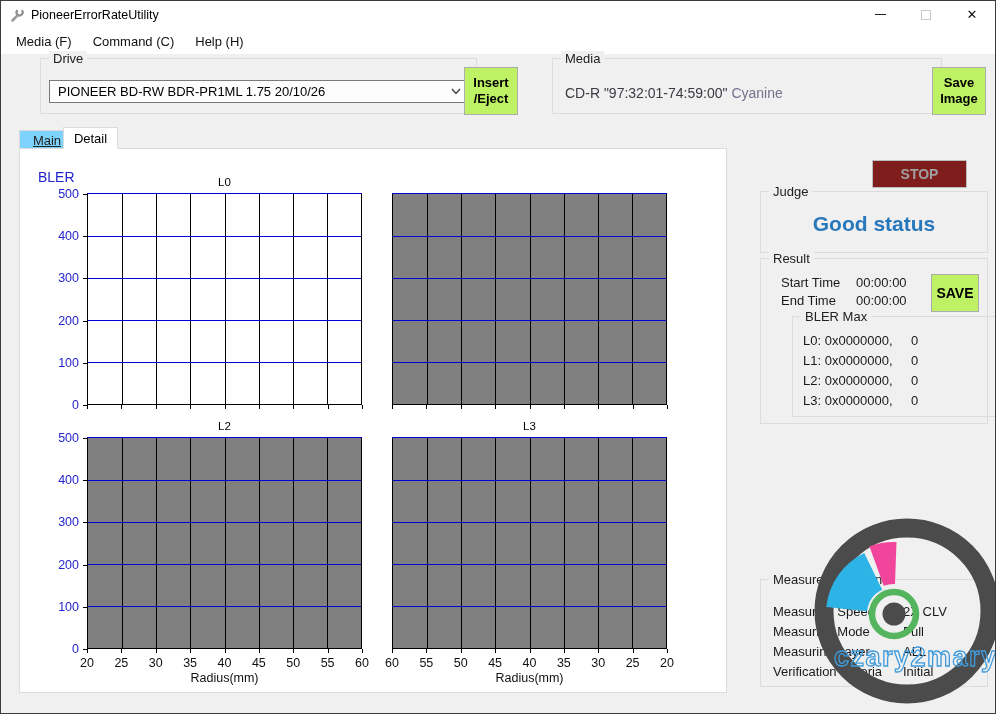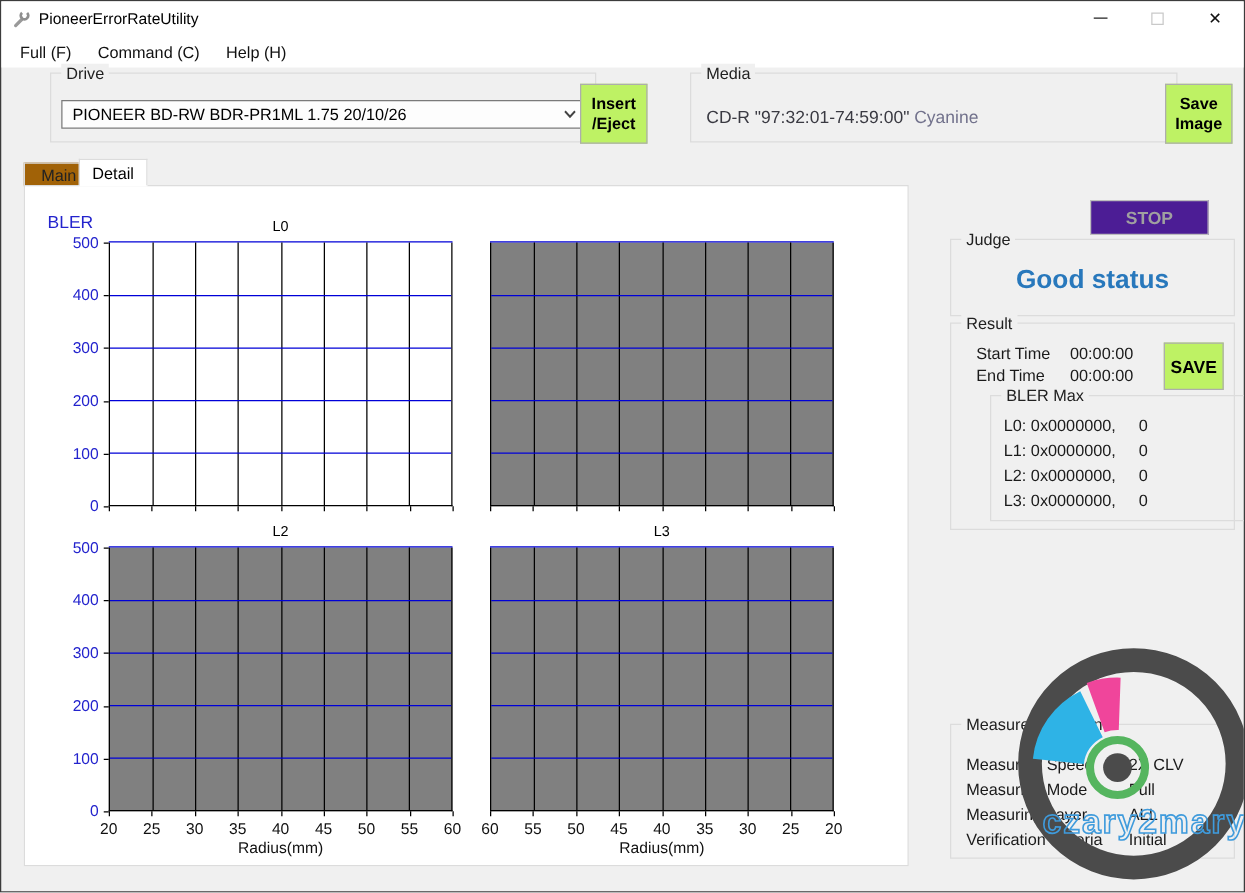--- a/index.html
+++ b/index.html
@@ -24,24 +24,24 @@
   
   .groupbox{position:absolute;border:1px solid #dcdcdc;margin-left:21px;}
   .gb-label{position:absolute;top:-8px;left:8px;background:#f0f0f0;padding:0 4px;font-size:13px;color:#212121;line-height:15px;}
   
   .combo{position:absolute;left:8px;top:21px;width:421px;height:23px;background:#fdfdfd;border:1px solid #7a7a7a;display:flex;align-items:center;padding:0 8px;}
   .combo-text{flex:1;color:#000;white-space:nowrap;overflow:hidden;}
   .combo-arrow{display:flex;}
   
   .btn{position:absolute;background:#bef264;border:1px solid #adadad;font-weight:bold;font-size:13px;color:#000;
        display:flex;flex-direction:column;align-items:center;justify-content:center;line-height:16px;text-align:center;}
-  .btn-disabled{background:#4c1d95;border:1px solid #bdbdbd;color:#a0a0a0;}
+  .btn-disabled{background:#7f1d1d;border:1px solid #bdbdbd;color:#a0a0a0;}
   
   .tab{position:absolute;display:flex;align-items:center;justify-content:center;font-size:13px;}
-  .tab-inactive{left:18px;top:129px;width:56px;height:19px;background:#a16207;border:1px solid #d9d9d9;border-bottom:none;color:#222;}
+  .tab-inactive{left:18px;top:129px;width:56px;height:19px;background:#7dd3fc;border:1px solid #d9d9d9;border-bottom:none;color:#222;text-decoration:underline;}
   .tab-active{left:62px;top:126px;width:55px;height:22px;background:#ffffff;border:1px solid #dcdcdc;border-bottom:1px solid #ffffff;z-index:3;color:#000;}
   .tabpage{position:absolute;left:18px;top:147px;width:708px;height:545px;background:#ffffff;border:1px solid #dcdcdc;z-index:1;}
   
   .chart{position:absolute;}
   .plot{position:absolute;left:0;top:0;right:0;bottom:0;border-left:1px solid #000;border-right:1px solid #000;border-bottom:1px solid #000;}
   .chart-title{position:absolute;top:-18px;left:0;right:0;text-align:center;font-size:11.5px;color:#000;}
   .vline{position:absolute;top:0;bottom:0;width:1px;background:#000;}
   .hline{position:absolute;left:0;right:0;height:1px;}
   .topline{position:absolute;left:-1px;right:-1px;top:-1px;height:1px;}
   .ylab{position:absolute;right:calc(100% + 8px);width:36px;text-align:right;font-size:12.5px;line-height:16px;}
@@ -79,21 +79,21 @@
       <div class="win-btn">
           <span class="max-glyph"></span>
         </div>
       <div class="win-btn">
           <span class="close-glyph">✕</span>
         </div>
     </div>
   </div>
 
   <div class="menubar">
-    <span class="menu-item">Full (F)</span>
+    <span class="menu-item">Media (F)</span>
     <span class="menu-item">Command (C)</span>
     <span class="menu-item">Help (H)</span>
   </div>
 
   <div class="groupbox" style="left:18px;top:57px;width:437px;height:56px;">
     <span class="gb-label">Drive</span>
     <div class="combo">
       <span class="combo-text">PIONEER BD-RW BDR-PR1ML 1.75 20/10/26</span>
       <span class="combo-arrow">
         <svg width="10" height="7" viewBox="0 0 10 7">

